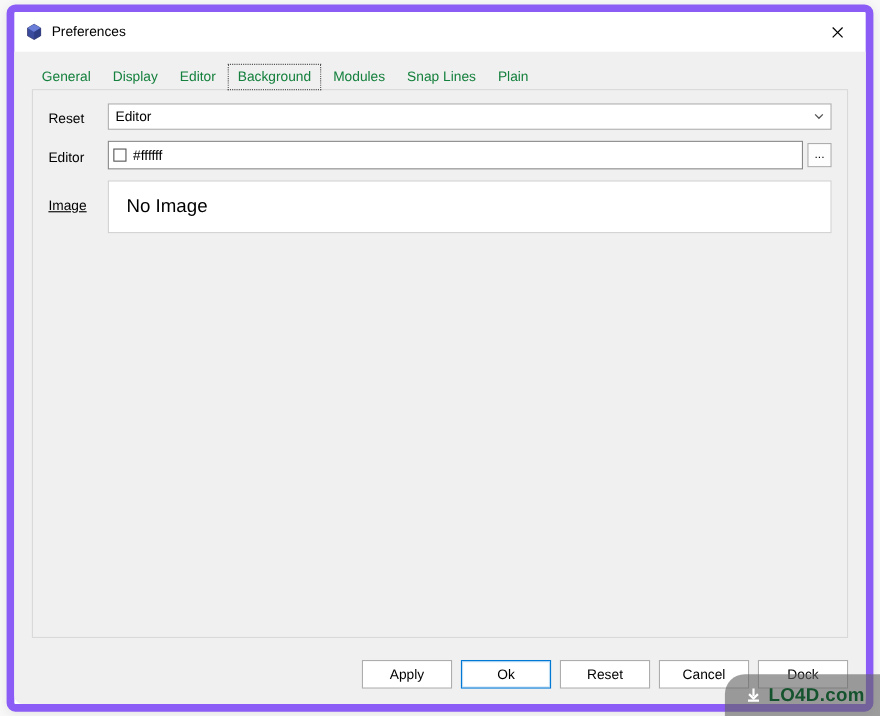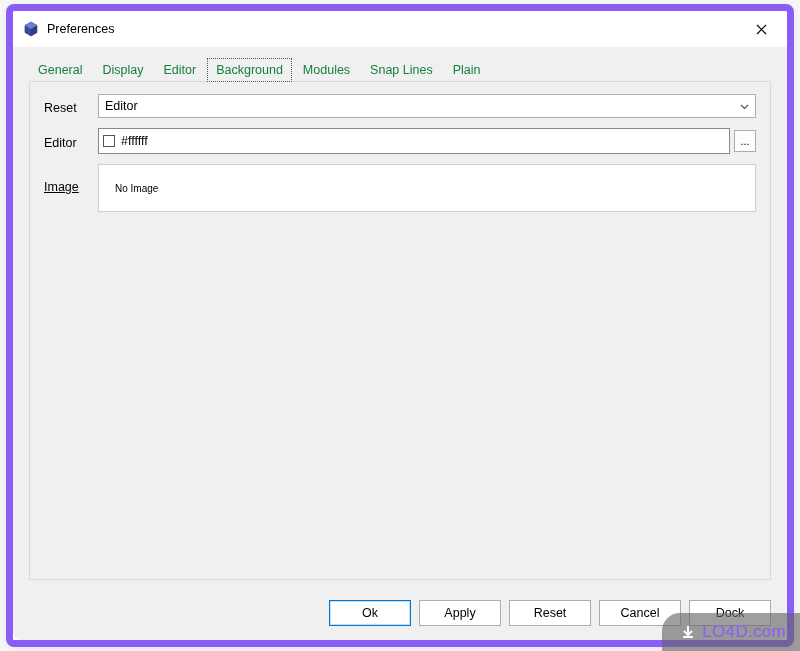--- a/index.html
+++ b/index.html
@@ -155,21 +155,21 @@
       cursor: pointer;
     }
     .image-box {
       flex: 1;
       height: 48px;
       background: #ffffff;
       border: 1px solid #d0d0d0;
       display: flex;
       align-items: center;
       padding: 0 16px;
-      font-size: 10px;
+      font-size: 17px;
     }
     .button-row {
       display: flex;
       justify-content: flex-end;
       gap: 8px;
       padding: 10px 16px 14px 16px;
     }
     .btn {
       width: 82px;
       height: 26px;
@@ -183,23 +183,23 @@
     }
     .btn.primary {
       border: 1px solid #0078d4;
       box-shadow: inset 0 0 0 1px rgba(0,120,212,0.25);
     }
     .watermark {
       position: absolute;
       right: 0;
       bottom: 0;
       background: rgba(100,100,100,0.62);
-      color: #8b5cf6;
+      color: #14532d;
       font-size: 17px;
-      font-weight: 400;
+      font-weight: 700;
       padding: 9px 14px 9px 18px;
       border-top-left-radius: 18px;
       display: flex;
       align-items: center;
       gap: 6px;
       letter-spacing: 0.3px;
     }
     .watermark .dl-icon {
       display: inline-flex;
     }
@@ -264,22 +264,22 @@
       <div class="form-row top-align">
         <div class="form-label" style="padding-top:16px;text-decoration:underline;">Image</div>
         <div class="image-box">
           <span>No Image</span>
         </div>
       </div>
 
     </div>
 
     <div class="button-row">
+      <div class="btn">Apply</div>
       <div class="btn primary">Ok</div>
-      <div class="btn">Apply</div>
       <div class="btn">Reset</div>
       <div class="btn">Cancel</div>
       <div class="btn">Dock</div>
     </div>
 
   </div>
 </div>
 
 <div class="watermark">
   <span class="dl-icon">

